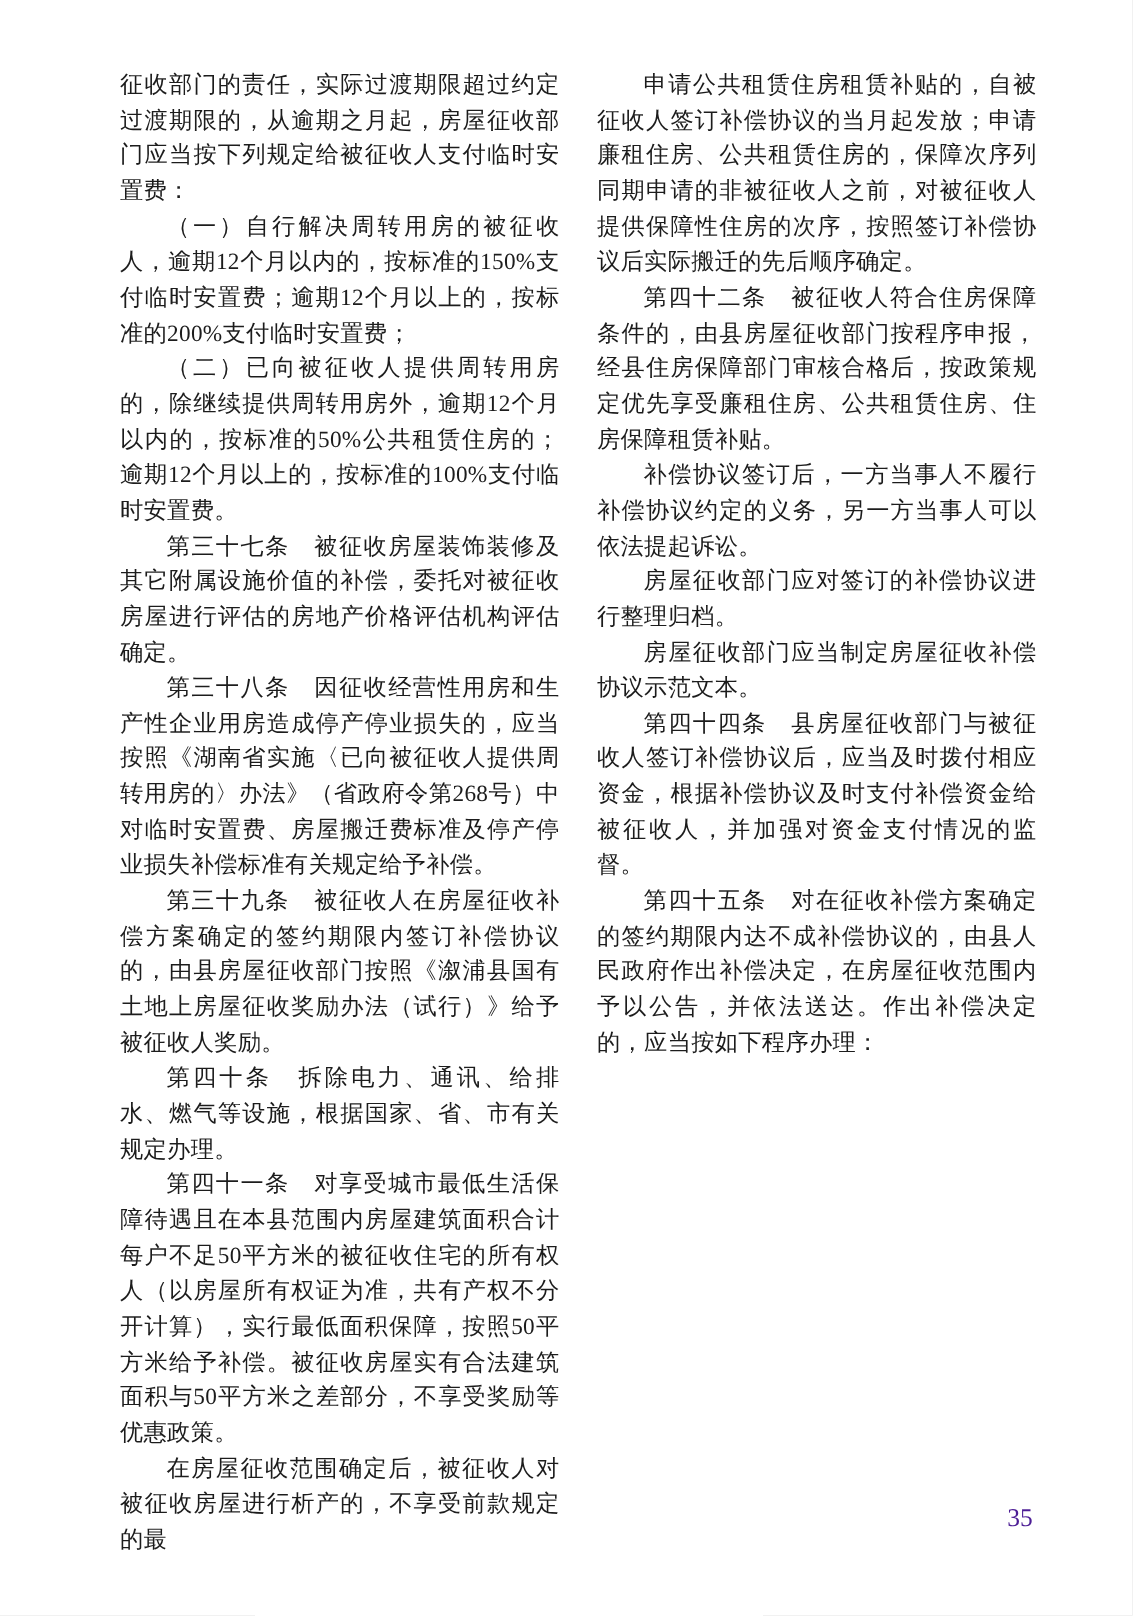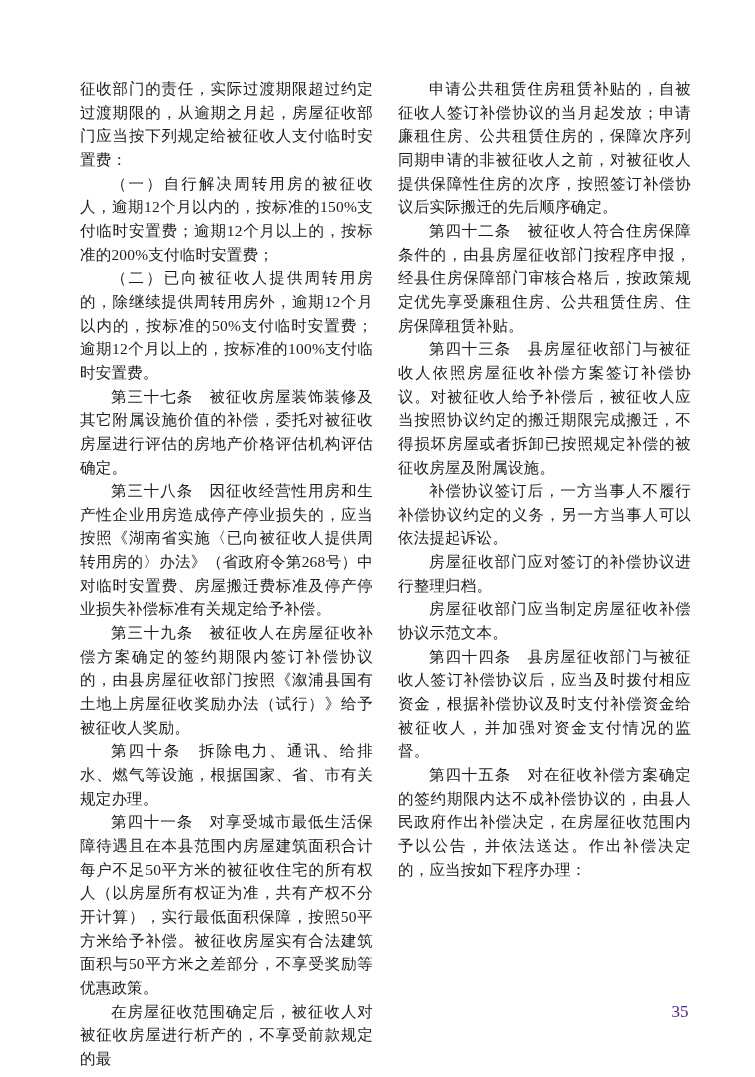--- a/index.html
+++ b/index.html
@@ -12,21 +12,21 @@
     width: 755px;
     height: 1077px;
     margin: 0 auto;
     background: #ffffff;
     overflow: hidden;
     font-family: "Liberation Serif", "DejaVu Serif", serif;
     color: #1c1c1c;
   }
   .column {
     position: absolute;
-    top: 77px;
+    top: 45px;
     width: 293px;
     font-size: 15.5px;
     line-height: 23.65px;
     text-align: justify;
     text-justify: inter-ideograph;
     letter-spacing: 0.2px;
   }
   .column-left  { left: 80px;  }
   .column-right { left: 398px; }
   .para {
@@ -46,32 +46,31 @@
     color: #4c1d95;
   }
 </style>
 </head>
 <body>
 
 <div class="page">
   <div class="column column-left">
       <p class="para no-indent">征收部门的责任，实际过渡期限超过约定过渡期限的，从逾期之月起，房屋征收部门应当按下列规定给被征收人支付临时安置费：</p>
       <p class="para">（一）自行解决周转用房的被征收人，逾期12个月以内的，按标准的150%支付临时安置费；逾期12个月以上的，按标准的200%支付临时安置费；</p>
-      <p class="para">（二）已向被征收人提供周转用房的，除继续提供周转用房外，逾期12个月以内的，按标准的50%支付临时安置费；逾期12个月以上的，按标准的100%支付临时安置费。</p>
+      <p class="para">（二）已向被征收人提供周转用房的，除继续提供周转用房外，逾期12个月以内的，按标准的50%公共租赁住房的；逾期12个月以上的，按标准的100%支付临时安置费。</p>
       <p class="para">第三十七条　被征收房屋装饰装修及其它附属设施价值的补偿，委托对被征收房屋进行评估的房地产价格评估机构评估确定。</p>
       <p class="para">第三十八条　因征收经营性用房和生产性企业用房造成停产停业损失的，应当按照《湖南省实施〈已向被征收人提供周转用房的〉办法》（省政府令第268号）中对临时安置费、房屋搬迁费标准及停产停业损失补偿标准有关规定给予补偿。</p>
       <p class="para">第三十九条　被征收人在房屋征收补偿方案确定的签约期限内签订补偿协议的，由县房屋征收部门按照《溆浦县国有土地上房屋征收奖励办法（试行）》给予被征收人奖励。</p>
       <p class="para">第四十条　拆除电力、通讯、给排水、燃气等设施，根据国家、省、市有关规定办理。</p>
       <p class="para">第四十一条　对享受城市最低生活保障待遇且在本县范围内房屋建筑面积合计每户不足50平方米的被征收住宅的所有权人（以房屋所有权证为准，共有产权不分开计算），实行最低面积保障，按照50平方米给予补偿。被征收房屋实有合法建筑面积与50平方米之差部分，不享受奖励等优惠政策。</p>
       <p class="para">在房屋征收范围确定后，被征收人对被征收房屋进行析产的，不享受前款规定的最</p>
     </div>
   <div class="column column-right">
       <p class="para">申请公共租赁住房租赁补贴的，自被征收人签订补偿协议的当月起发放；申请廉租住房、公共租赁住房的，保障次序列同期申请的非被征收人之前，对被征收人提供保障性住房的次序，按照签订补偿协议后实际搬迁的先后顺序确定。</p>
       <p class="para">第四十二条　被征收人符合住房保障条件的，由县房屋征收部门按程序申报，经县住房保障部门审核合格后，按政策规定优先享受廉租住房、公共租赁住房、住房保障租赁补贴。</p>
-      <p class="para">第四十三条　县房屋征收部门与被征收人依照房屋征收补偿方案签订补偿协议。对被征收人给予补偿后，被征收人应当按照协议约定的搬迁期限完成搬迁，不得损坏房屋或者拆卸已按照规定补偿的被征收房屋及附属设施。</p>
       <p class="para">补偿协议签订后，一方当事人不履行补偿协议约定的义务，另一方当事人可以依法提起诉讼。</p>
       <p class="para">房屋征收部门应对签订的补偿协议进行整理归档。</p>
       <p class="para">房屋征收部门应当制定房屋征收补偿协议示范文本。</p>
       <p class="para">第四十四条　县房屋征收部门与被征收人签订补偿协议后，应当及时拨付相应资金，根据补偿协议及时支付补偿资金给被征收人，并加强对资金支付情况的监督。</p>
       <p class="para">第四十五条　对在征收补偿方案确定的签约期限内达不成补偿协议的，由县人民政府作出补偿决定，在房屋征收范围内予以公告，并依法送达。作出补偿决定的，应当按如下程序办理：</p>
     </div>
   <div class="page-number">35</div>
 </div>
 
 </body></html>

